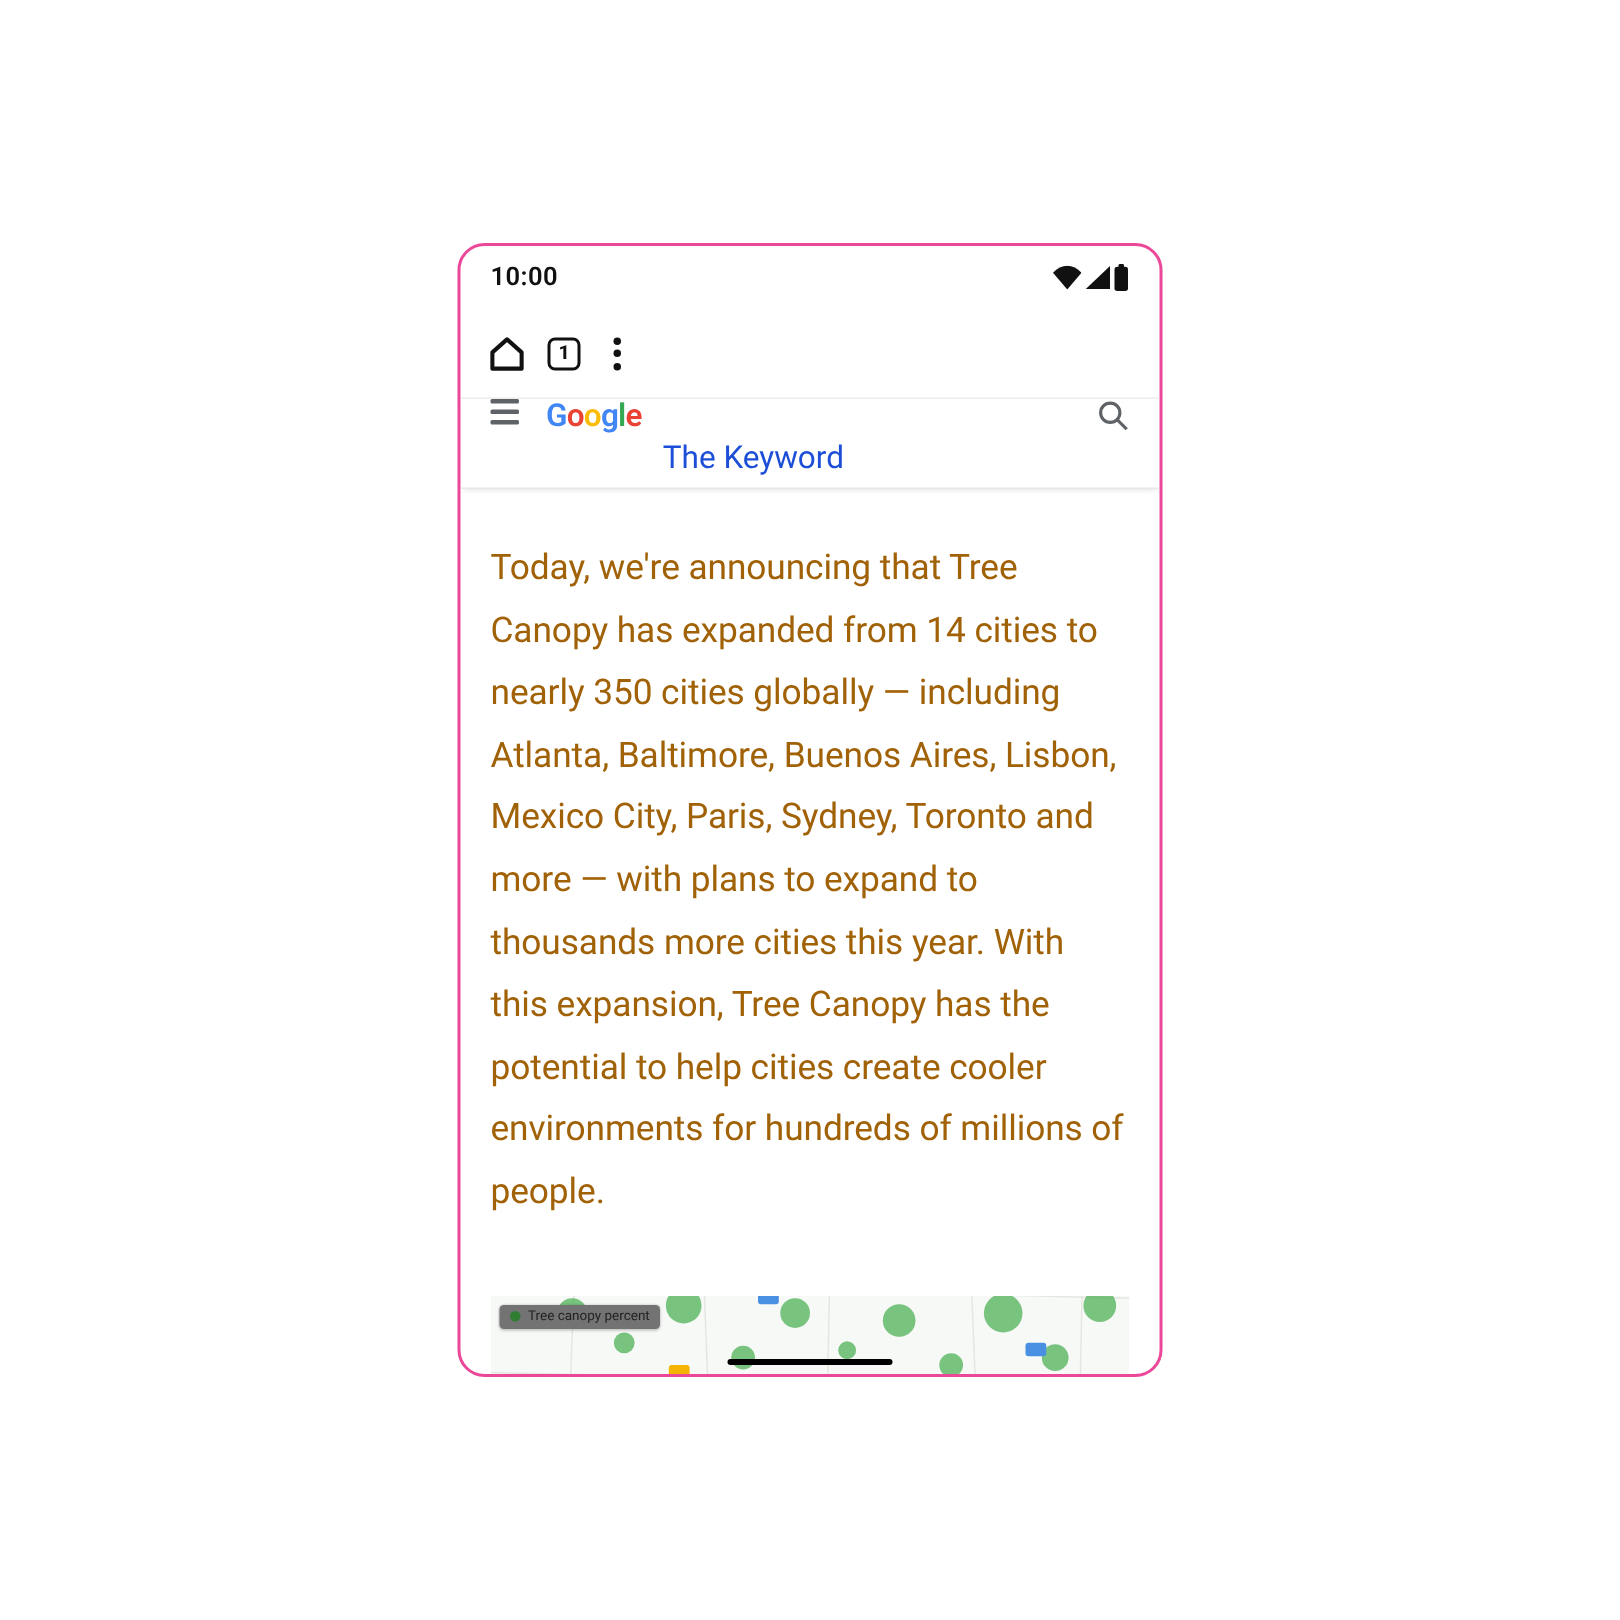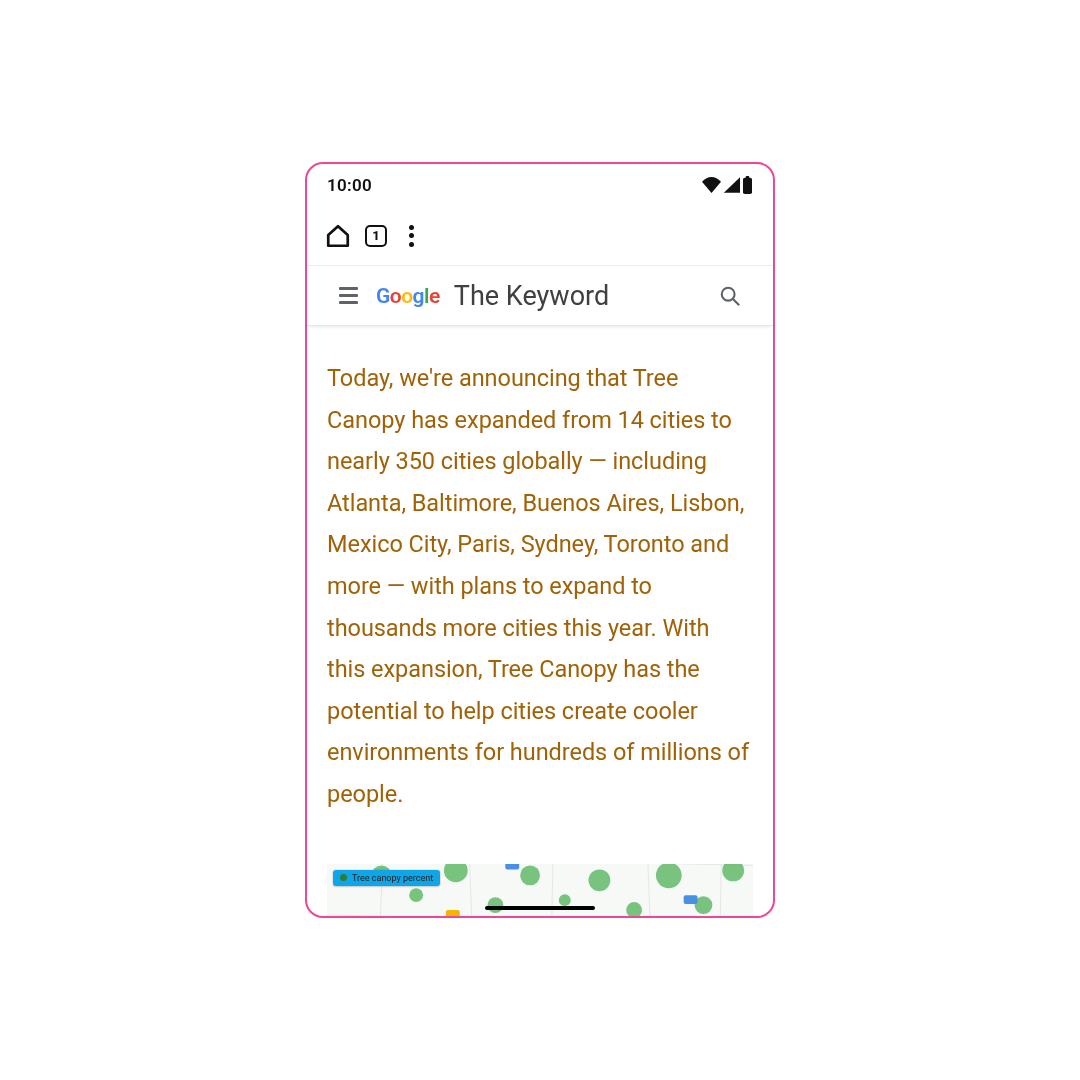--- a/index.html
+++ b/index.html
@@ -88,23 +88,22 @@
     height: 30px;
   }
   .more-dots span {
     width: 5px; height: 5px; border-radius: 50%; background: #111;
   }
 
   
   .site-header {
     height: 60px;
     display: flex;
-    align-items: center;
     gap: 18px;
-    padding: 0 32px;
+    padding: 0 20px;
     border-bottom: 1px solid #e8e8e8;
     box-shadow: 0 2px 4px -2px rgba(0,0,0,0.15);
   }
   .hamburger {
     display: flex;
     flex-direction: column;
     gap: 4.5px;
     cursor: pointer;
   }
   .hamburger span {
@@ -113,24 +112,25 @@
   .g-logo {
     font-size: 21px;
     font-weight: 600;
     letter-spacing: -0.5px;
   }
   .g-logo .b { color:#4285F4; }
   .g-logo .r { color:#EA4335; }
   .g-logo .y { color:#FBBC05; }
   .g-logo .g { color:#34A853; }
   .keyword-label {
-    font-size: 27px;
-    color: #404040;
+    font-size: 21px;
+    color: #1d4ed8;
     font-weight: 400;
     margin-left: -4px;
+    margin-top: 28px;
   }
   .spacer { flex:1; }
 
   
   .article {
     padding: 32px 20px 0 20px;
     overflow: hidden;
     flex: 1;
     display: flex;
     flex-direction: column;
@@ -146,21 +146,21 @@
     margin-top: 48px;
     position: relative;
     width: 100%;
     height: 250px;
     overflow: hidden;
     border-top: 0;
   }
   .map-svg { display:block; width:100%; height:100%; }
   .legend {
     position:absolute; top:6px; left:6px;
-    background:#0ea5e9; border-radius:3px;
+    background:#737373; border-radius:3px;
     padding:3px 7px; font-size:9px; color:#222;
     display:flex; align-items:center; gap:5px;
     box-shadow: 0 0 0 1px rgba(0,0,0,0.06), 0 1px 2px rgba(0,0,0,0.15);
   }
   .legend::before{
     content:""; width:7px; height:7px; border-radius:50%;
     background:#2e7d32;
   }
 
   

